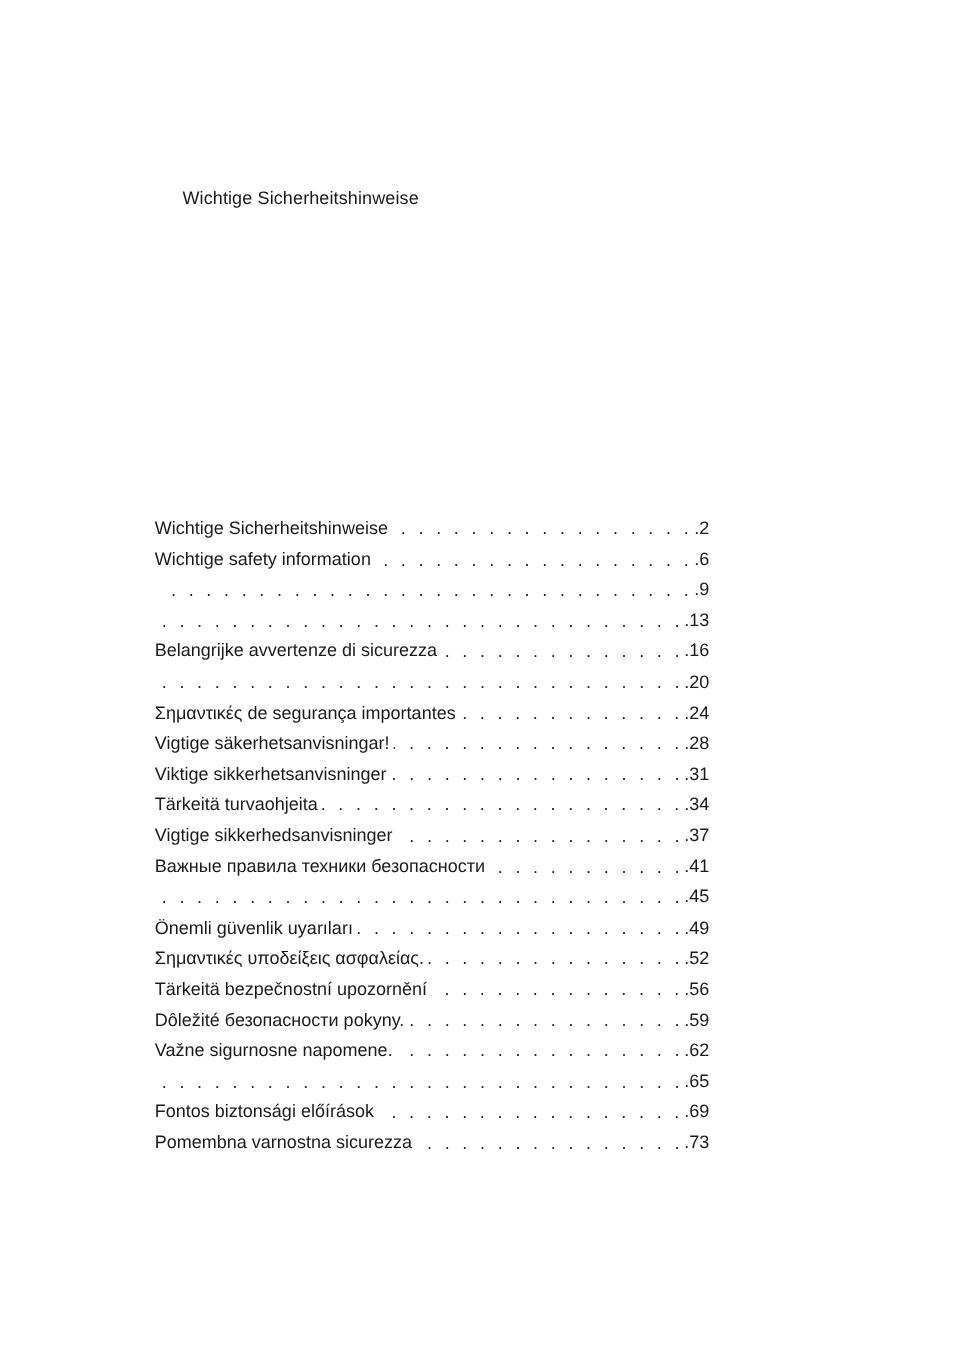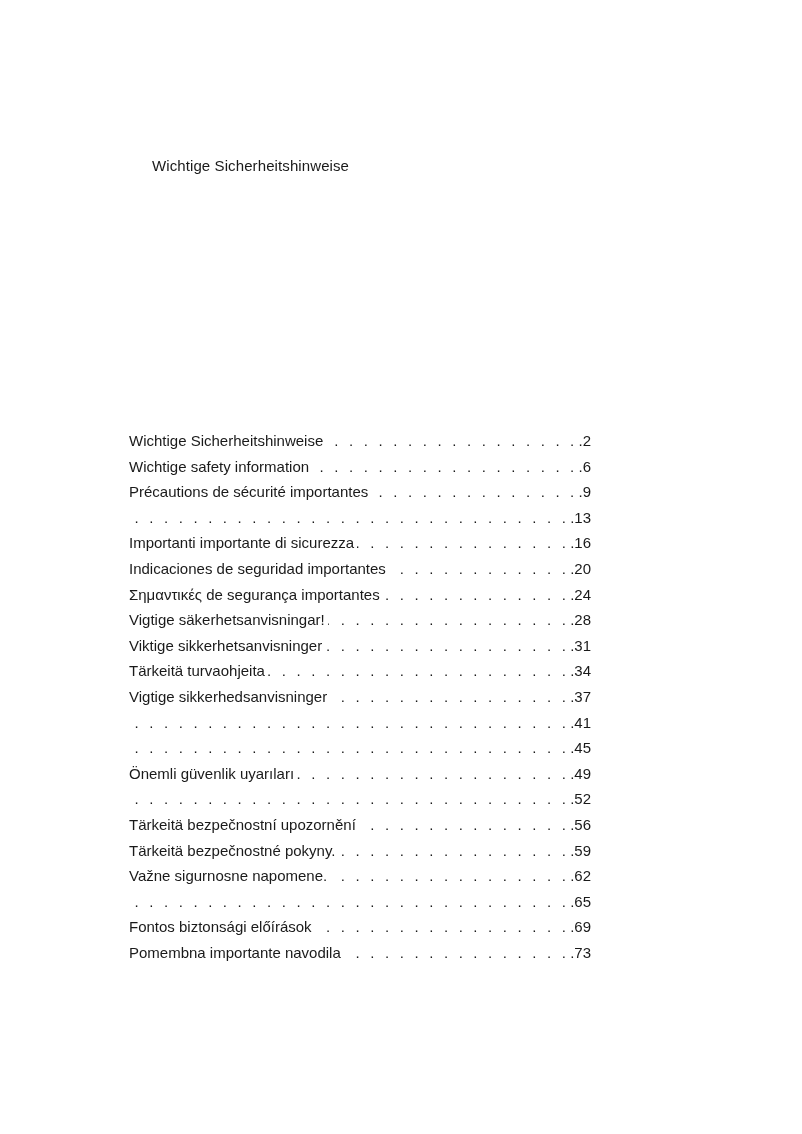--- a/index.html
+++ b/index.html
@@ -66,35 +66,33 @@
       <span class="toc-title">Wichtige Sicherheitshinweise</span>
       <span class="toc-leader">. . . . . . . . . . . . . . . . . . . . . . . . . . . . . . . . . . . . . . . . . . . . . . . . . . . . . . . . . . . . . .</span>
       <span class="toc-page">.2</span>
     </li>
   <li class="toc-row">
       <span class="toc-title">Wichtige safety information</span>
       <span class="toc-leader">. . . . . . . . . . . . . . . . . . . . . . . . . . . . . . . . . . . . . . . . . . . . . . . . . . . . . . . . . . . . . .</span>
       <span class="toc-page">.6</span>
     </li>
   <li class="toc-row">
-      <span class="toc-title">Précautions de sécurité importantes</span>
       <span class="toc-leader">. . . . . . . . . . . . . . . . . . . . . . . . . . . . . . . . . . . . . . . . . . . . . . . . . . . . . . . . . . . . . .</span>
       <span class="toc-page">.9</span>
     </li>
   <li class="toc-row">
       <span class="toc-leader">. . . . . . . . . . . . . . . . . . . . . . . . . . . . . . . . . . . . . . . . . . . . . . . . . . . . . . . . . . . . . .</span>
       <span class="toc-page">.13</span>
     </li>
   <li class="toc-row">
-      <span class="toc-title">Importanti importante di sicurezza</span>
+      <span class="toc-title">Belangrijke avvertenze di sicurezza</span>
       <span class="toc-leader">. . . . . . . . . . . . . . . . . . . . . . . . . . . . . . . . . . . . . . . . . . . . . . . . . . . . . . . . . . . . . .</span>
       <span class="toc-page">.16</span>
     </li>
   <li class="toc-row">
-      <span class="toc-title">Indicaciones de seguridad importantes</span>
       <span class="toc-leader">. . . . . . . . . . . . . . . . . . . . . . . . . . . . . . . . . . . . . . . . . . . . . . . . . . . . . . . . . . . . . .</span>
       <span class="toc-page">.20</span>
     </li>
   <li class="toc-row">
       <span class="toc-title">Σημαντικές de segurança importantes</span>
       <span class="toc-leader">. . . . . . . . . . . . . . . . . . . . . . . . . . . . . . . . . . . . . . . . . . . . . . . . . . . . . . . . . . . . . .</span>
       <span class="toc-page">.24</span>
     </li>
   <li class="toc-row">
       <span class="toc-title">Vigtige säkerhetsanvisningar!</span>
@@ -110,58 +108,60 @@
       <span class="toc-title">Tärkeitä turvaohjeita</span>
       <span class="toc-leader">. . . . . . . . . . . . . . . . . . . . . . . . . . . . . . . . . . . . . . . . . . . . . . . . . . . . . . . . . . . . . .</span>
       <span class="toc-page">.34</span>
     </li>
   <li class="toc-row">
       <span class="toc-title">Vigtige sikkerhedsanvisninger</span>
       <span class="toc-leader">. . . . . . . . . . . . . . . . . . . . . . . . . . . . . . . . . . . . . . . . . . . . . . . . . . . . . . . . . . . . . .</span>
       <span class="toc-page">.37</span>
     </li>
   <li class="toc-row">
+      <span class="toc-title">Важные правила техники безопасности</span>
       <span class="toc-leader">. . . . . . . . . . . . . . . . . . . . . . . . . . . . . . . . . . . . . . . . . . . . . . . . . . . . . . . . . . . . . .</span>
       <span class="toc-page">.41</span>
     </li>
   <li class="toc-row">
       <span class="toc-leader">. . . . . . . . . . . . . . . . . . . . . . . . . . . . . . . . . . . . . . . . . . . . . . . . . . . . . . . . . . . . . .</span>
       <span class="toc-page">.45</span>
     </li>
   <li class="toc-row">
       <span class="toc-title">Önemli güvenlik uyarıları</span>
       <span class="toc-leader">. . . . . . . . . . . . . . . . . . . . . . . . . . . . . . . . . . . . . . . . . . . . . . . . . . . . . . . . . . . . . .</span>
       <span class="toc-page">.49</span>
     </li>
   <li class="toc-row">
+      <span class="toc-title">Σημαντικές υποδείξεις ασφαλείας.</span>
       <span class="toc-leader">. . . . . . . . . . . . . . . . . . . . . . . . . . . . . . . . . . . . . . . . . . . . . . . . . . . . . . . . . . . . . .</span>
       <span class="toc-page">.52</span>
     </li>
   <li class="toc-row">
       <span class="toc-title">Tärkeitä bezpečnostní upozornění</span>
       <span class="toc-leader">. . . . . . . . . . . . . . . . . . . . . . . . . . . . . . . . . . . . . . . . . . . . . . . . . . . . . . . . . . . . . .</span>
       <span class="toc-page">.56</span>
     </li>
   <li class="toc-row">
-      <span class="toc-title">Tärkeitä bezpečnostné pokyny.</span>
+      <span class="toc-title">Dôležité безопасности pokyny.</span>
       <span class="toc-leader">. . . . . . . . . . . . . . . . . . . . . . . . . . . . . . . . . . . . . . . . . . . . . . . . . . . . . . . . . . . . . .</span>
       <span class="toc-page">.59</span>
     </li>
   <li class="toc-row">
       <span class="toc-title">Važne sigurnosne napomene.</span>
       <span class="toc-leader">. . . . . . . . . . . . . . . . . . . . . . . . . . . . . . . . . . . . . . . . . . . . . . . . . . . . . . . . . . . . . .</span>
       <span class="toc-page">.62</span>
     </li>
   <li class="toc-row">
       <span class="toc-leader">. . . . . . . . . . . . . . . . . . . . . . . . . . . . . . . . . . . . . . . . . . . . . . . . . . . . . . . . . . . . . .</span>
       <span class="toc-page">.65</span>
     </li>
   <li class="toc-row">
       <span class="toc-title">Fontos biztonsági előírások</span>
       <span class="toc-leader">. . . . . . . . . . . . . . . . . . . . . . . . . . . . . . . . . . . . . . . . . . . . . . . . . . . . . . . . . . . . . .</span>
       <span class="toc-page">.69</span>
     </li>
   <li class="toc-row">
-      <span class="toc-title">Pomembna importante navodila</span>
+      <span class="toc-title">Pomembna varnostna sicurezza</span>
       <span class="toc-leader">. . . . . . . . . . . . . . . . . . . . . . . . . . . . . . . . . . . . . . . . . . . . . . . . . . . . . . . . . . . . . .</span>
       <span class="toc-page">.73</span>
     </li>
 </ul>
 
 </body></html>

